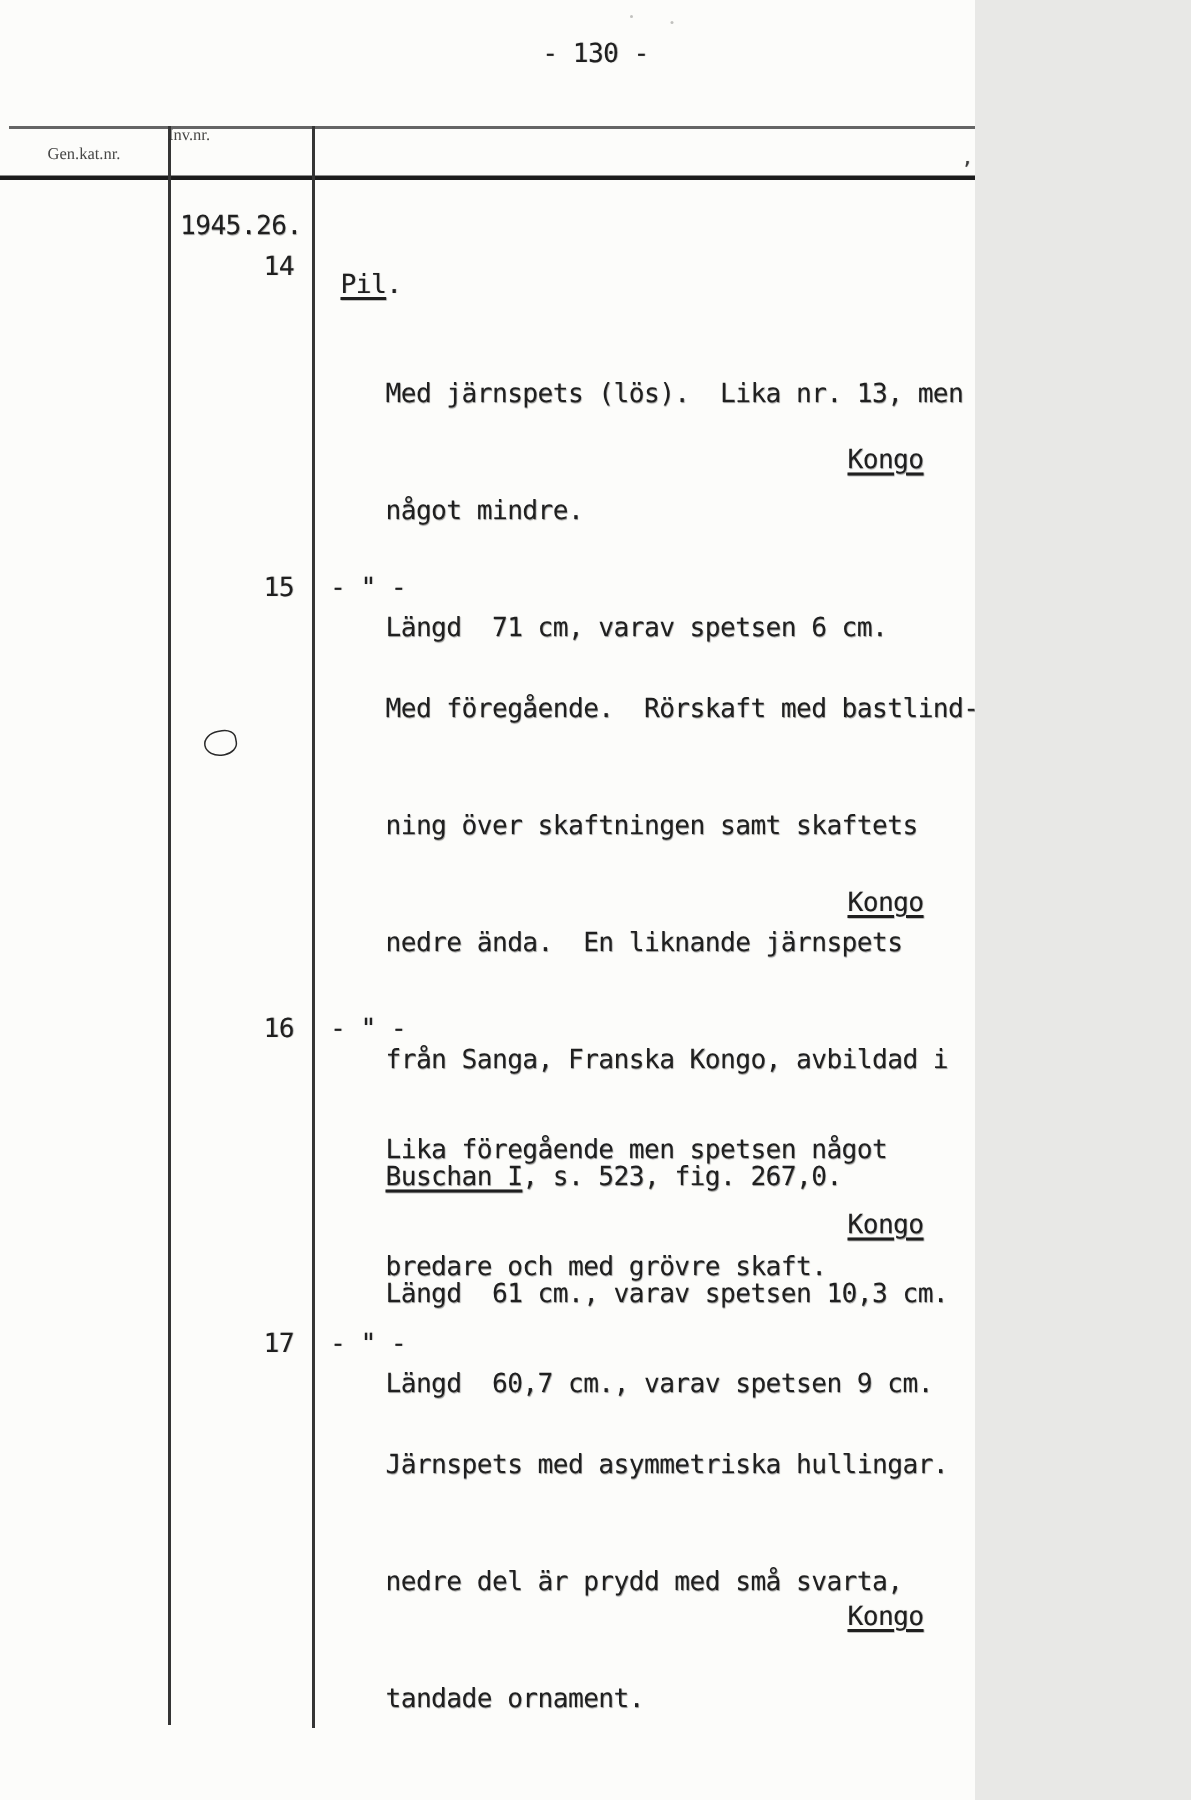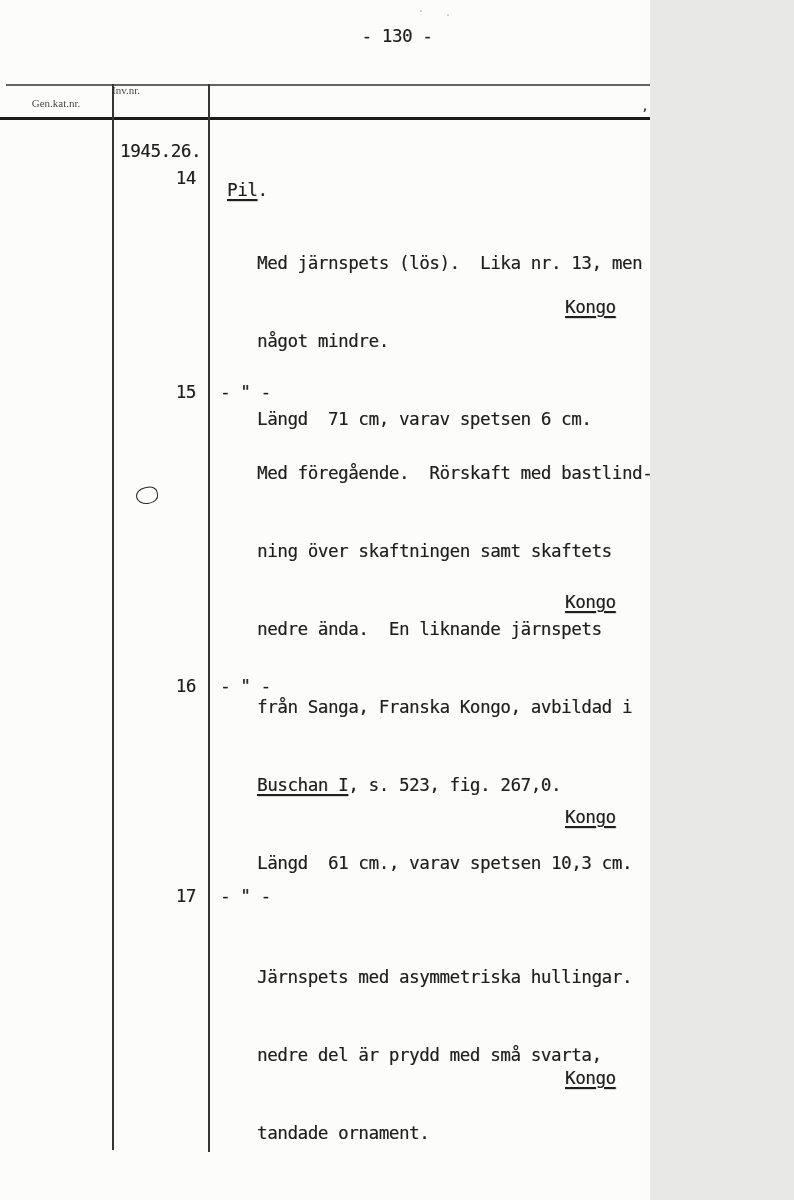--- a/index.html
+++ b/index.html
@@ -94,20 +94,25 @@
     <div>ning över skaftningen samt skaftets</div>
     <div>nedre ända.  En liknande järnspets</div>
     <div>från Sanga, Franska Kongo, avbildad i</div>
     <div><span class="u">Buschan I</span><span>, s. 523, fig. 267,0.</span></div>
     <div>Längd  61 cm., varav spetsen 10,3 cm.</div>
   </div>
   <div class="t origin e15-origin">Kongo</div>
 
   <div class="t num e16-num">16</div>
   <div class="t e16-ditto">- " -</div>
+  <div class="t body e16-body">
+    <div>Lika föregående men spetsen något</div>
+    <div>bredare och med grövre skaft.</div>
+    <div>Längd  60,7 cm., varav spetsen 9 cm.</div>
+  </div>
   <div class="t origin e16-origin">Kongo</div>
 
   <div class="t num e17-num">17</div>
   <div class="t e17-ditto">- " -</div>
   <div class="t body e17-body">
     <div>Järnspets med asymmetriska hullingar.</div>
     <div>nedre del är prydd med små svarta,</div>
     <div>tandade ornament.</div>
     
   </div>

